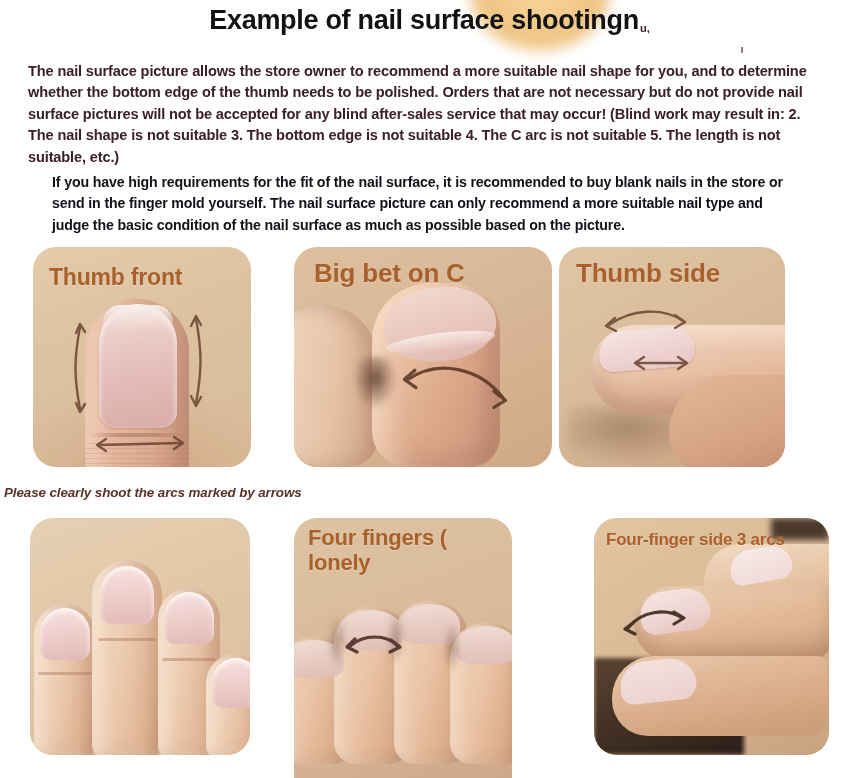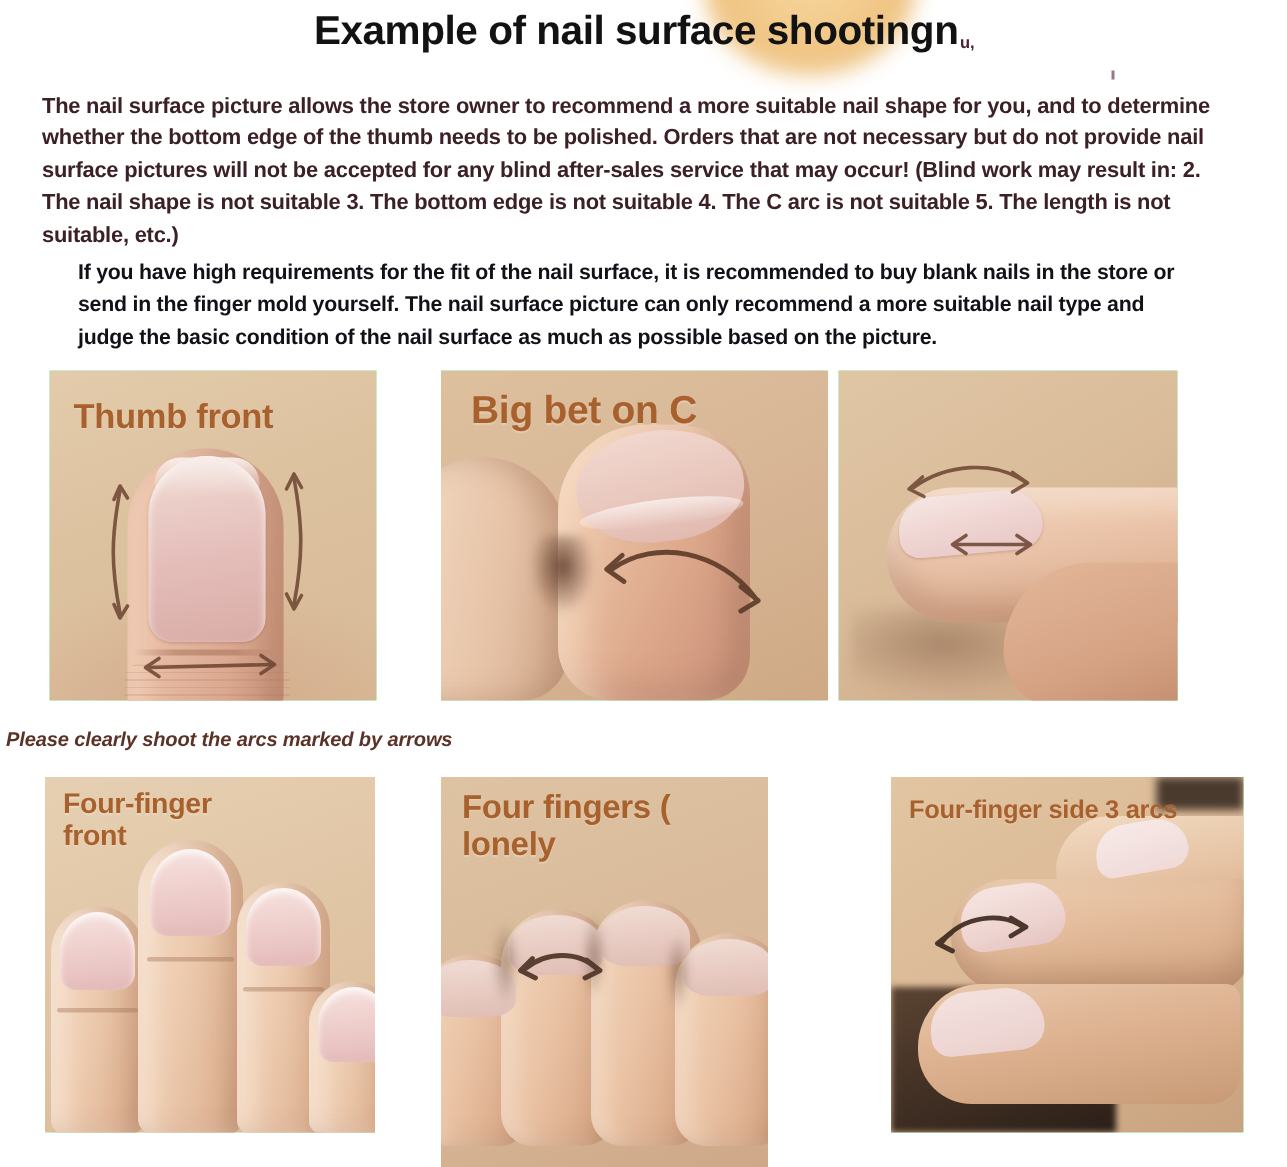--- a/index.html
+++ b/index.html
@@ -102,21 +102,22 @@
     font-weight: bold;
     color: #5a3228;
     letter-spacing: -0.1px;
     font-style: italic;
   }
 
   
   .tile {
     position: absolute;
     overflow: hidden;
-    background: #86efac;
+    background: #fef9c3;
+    border-radius: 23px;
   }
   .tile-label {
     position: absolute;
     z-index: 9;
     font-weight: bold;
     color: #a8612c;
     line-height: 1.12;
     letter-spacing: -0.2px;
     text-shadow: 0 1px 1px rgba(255,255,255,.25);
   }
@@ -434,38 +435,38 @@
   <svg class="arrows" viewBox="0 0 226 220">
     <g fill="none" stroke="#6b4430" stroke-width="2.4" stroke-linecap="round" stroke-linejoin="round" opacity="0.85">
       <path d="M50,78 C72,62 104,60 124,74"></path>
       <path d="M56,71 L47,79 L57,84"></path>
       <path d="M116,68 L126,75 L116,81"></path>
       <path d="M78,116 L126,116"></path>
       <path d="M85,110 L76,116 L85,122"></path>
       <path d="M119,110 L128,116 L119,122"></path>
     </g>
   </svg>
+  <div class="tile-label" style="left:17px; top:12px; font-size:26px;">Thumb side</div>
 </div>
 
 <div class="mid-caption">Please clearly shoot the arcs marked by arrows</div>
 
 <div class="tile" id="tile-four-front">
   <div class="skin-bg"></div>
   <div class="ff-f" style="left:4px;  top:86px;  width:62px;  height:152px;"></div>
   <div class="ff-f" style="left:62px; top:42px;  width:70px;  height:196px;"></div>
   <div class="ff-f" style="left:128px;top:70px;  width:62px;  height:168px;"></div>
   <div class="ff-f" style="left:176px;top:136px; width:58px;  height:102px;"></div>
   <div class="ff-n" style="left:10px; top:90px;  width:50px; height:52px;"></div>
   <div class="ff-n" style="left:70px; top:48px;  width:54px; height:58px;"></div>
   <div class="ff-n" style="left:134px;top:74px;  width:50px; height:52px;"></div>
   <div class="ff-n" style="left:182px;top:140px; width:48px; height:50px;"></div>
   <div class="ff-crease" style="left:8px;  top:154px; width:54px;"></div>
   <div class="ff-crease" style="left:68px; top:120px; width:58px;"></div>
   <div class="ff-crease" style="left:132px;top:140px; width:54px;"></div>
-  <div class="tile-label" style="left:12px; top:8px; font-size:19px; width:130px;">Four-finger front</div>
 </div>
 
 <div class="tile" id="tile-four-lonely">
   <div class="skin-bg"></div>
   <div class="fl-f" style="left:-16px; top:118px; width:76px; height:128px;"></div>
   <div class="fl-f" style="left:40px;  top:88px;  width:76px; height:158px;"></div>
   <div class="fl-f" style="left:100px; top:82px;  width:74px; height:164px;"></div>
   <div class="fl-f" style="left:156px; top:104px; width:74px; height:142px;"></div>
   <div class="fl-n" style="left:-10px; top:122px; width:60px; height:38px;"></div>
   <div class="fl-n" style="left:46px;  top:92px;  width:62px; height:40px;"></div>

